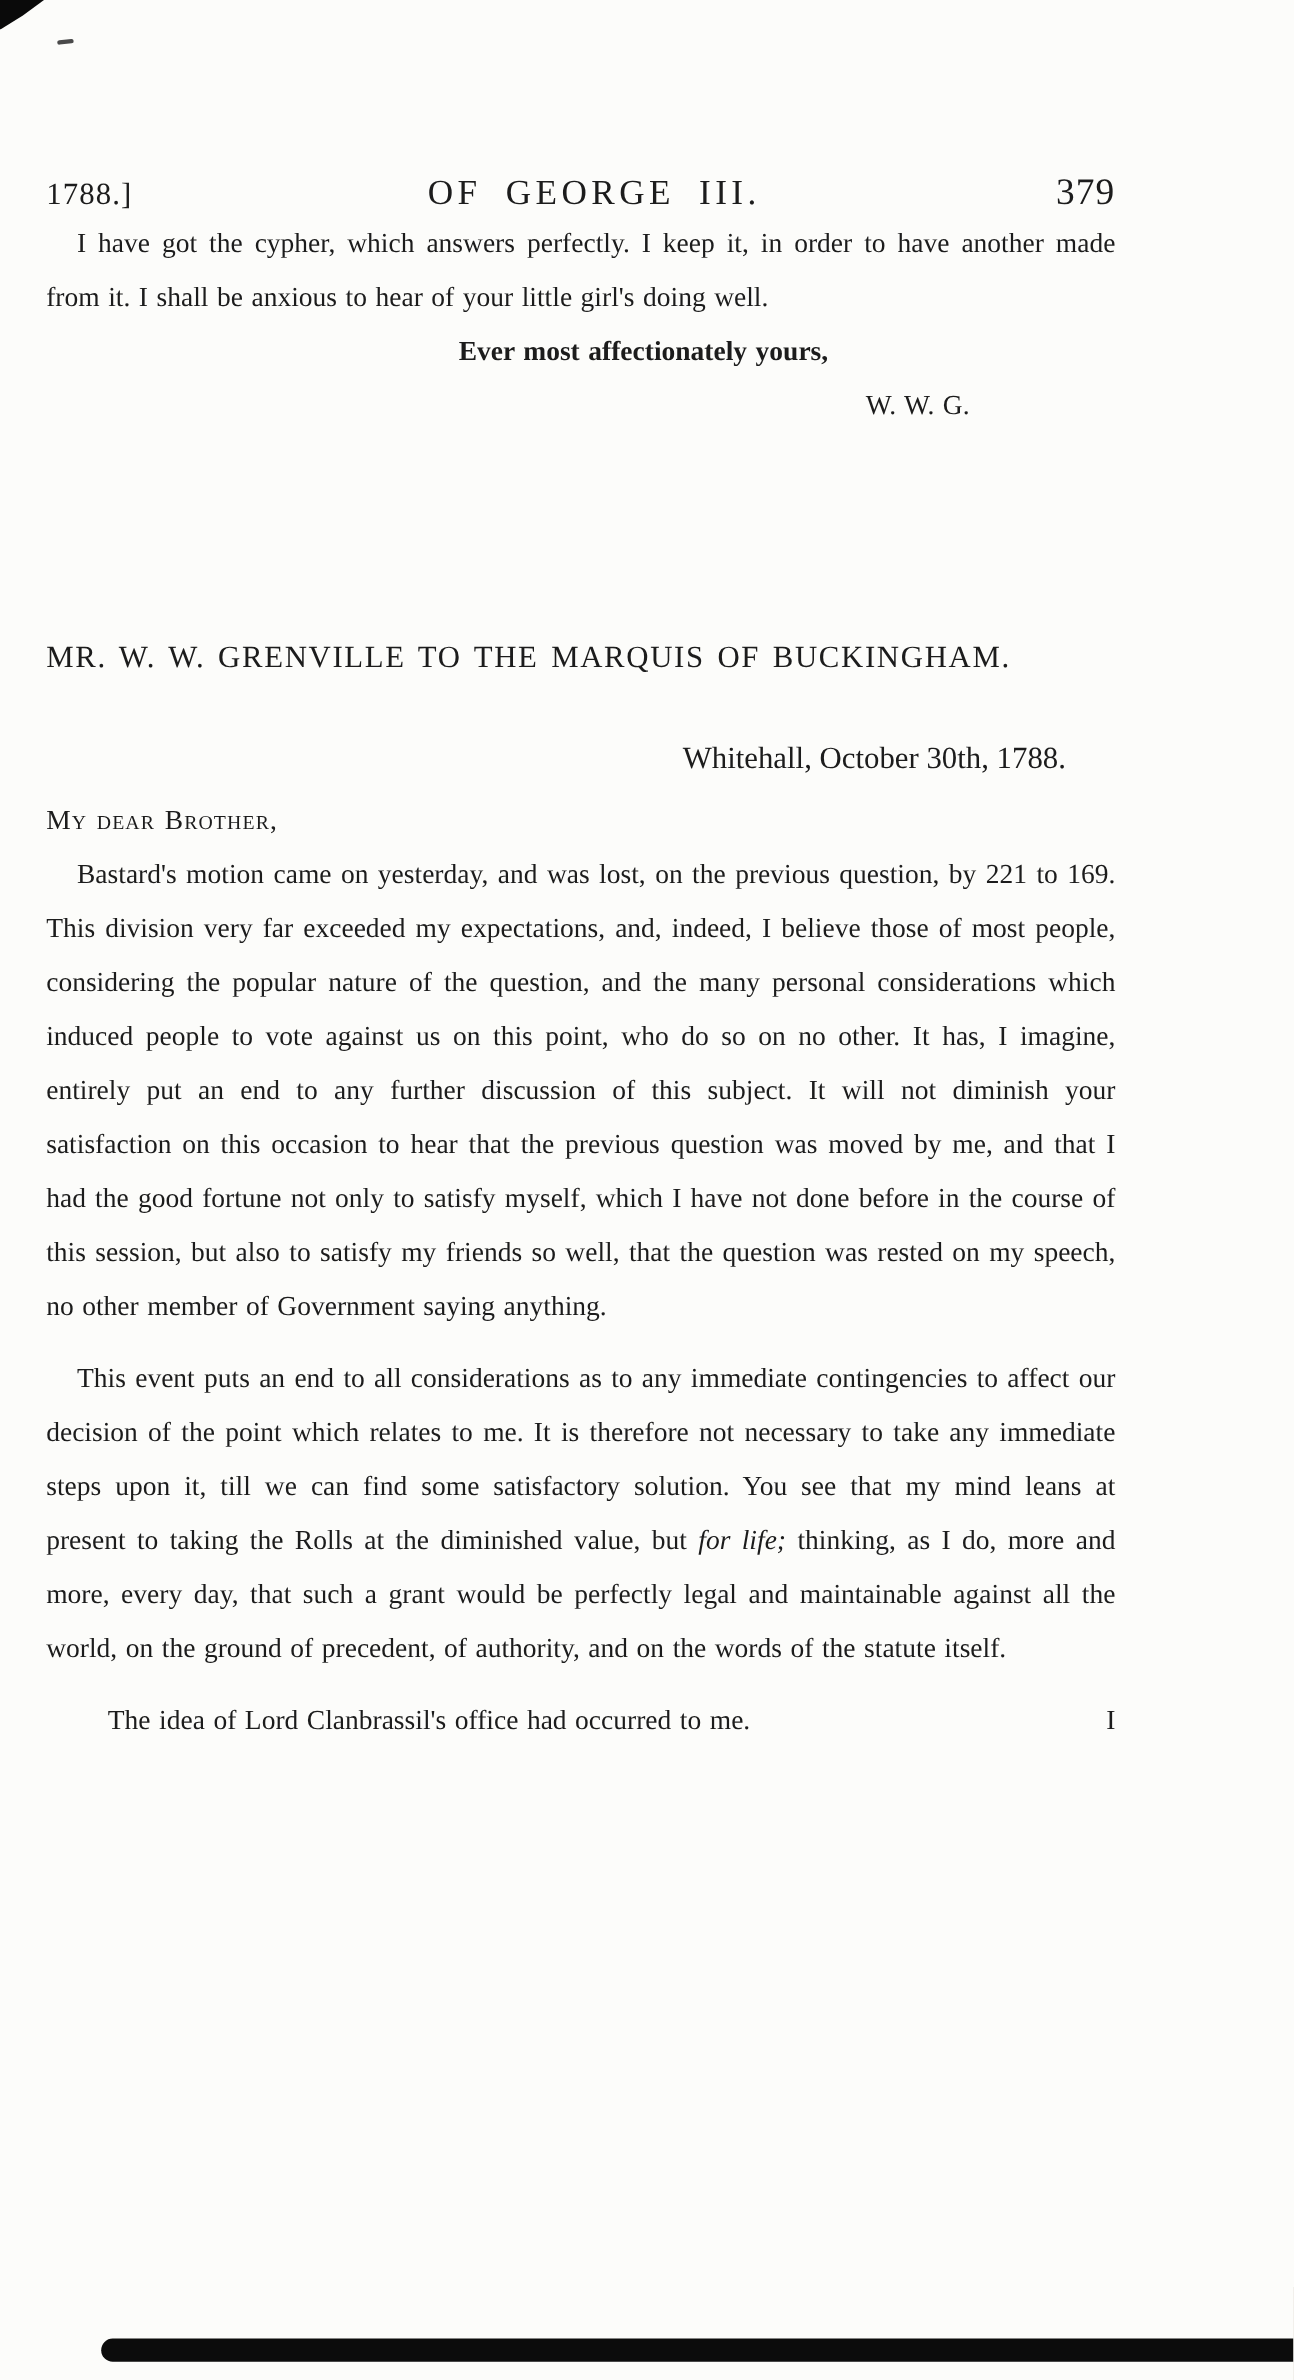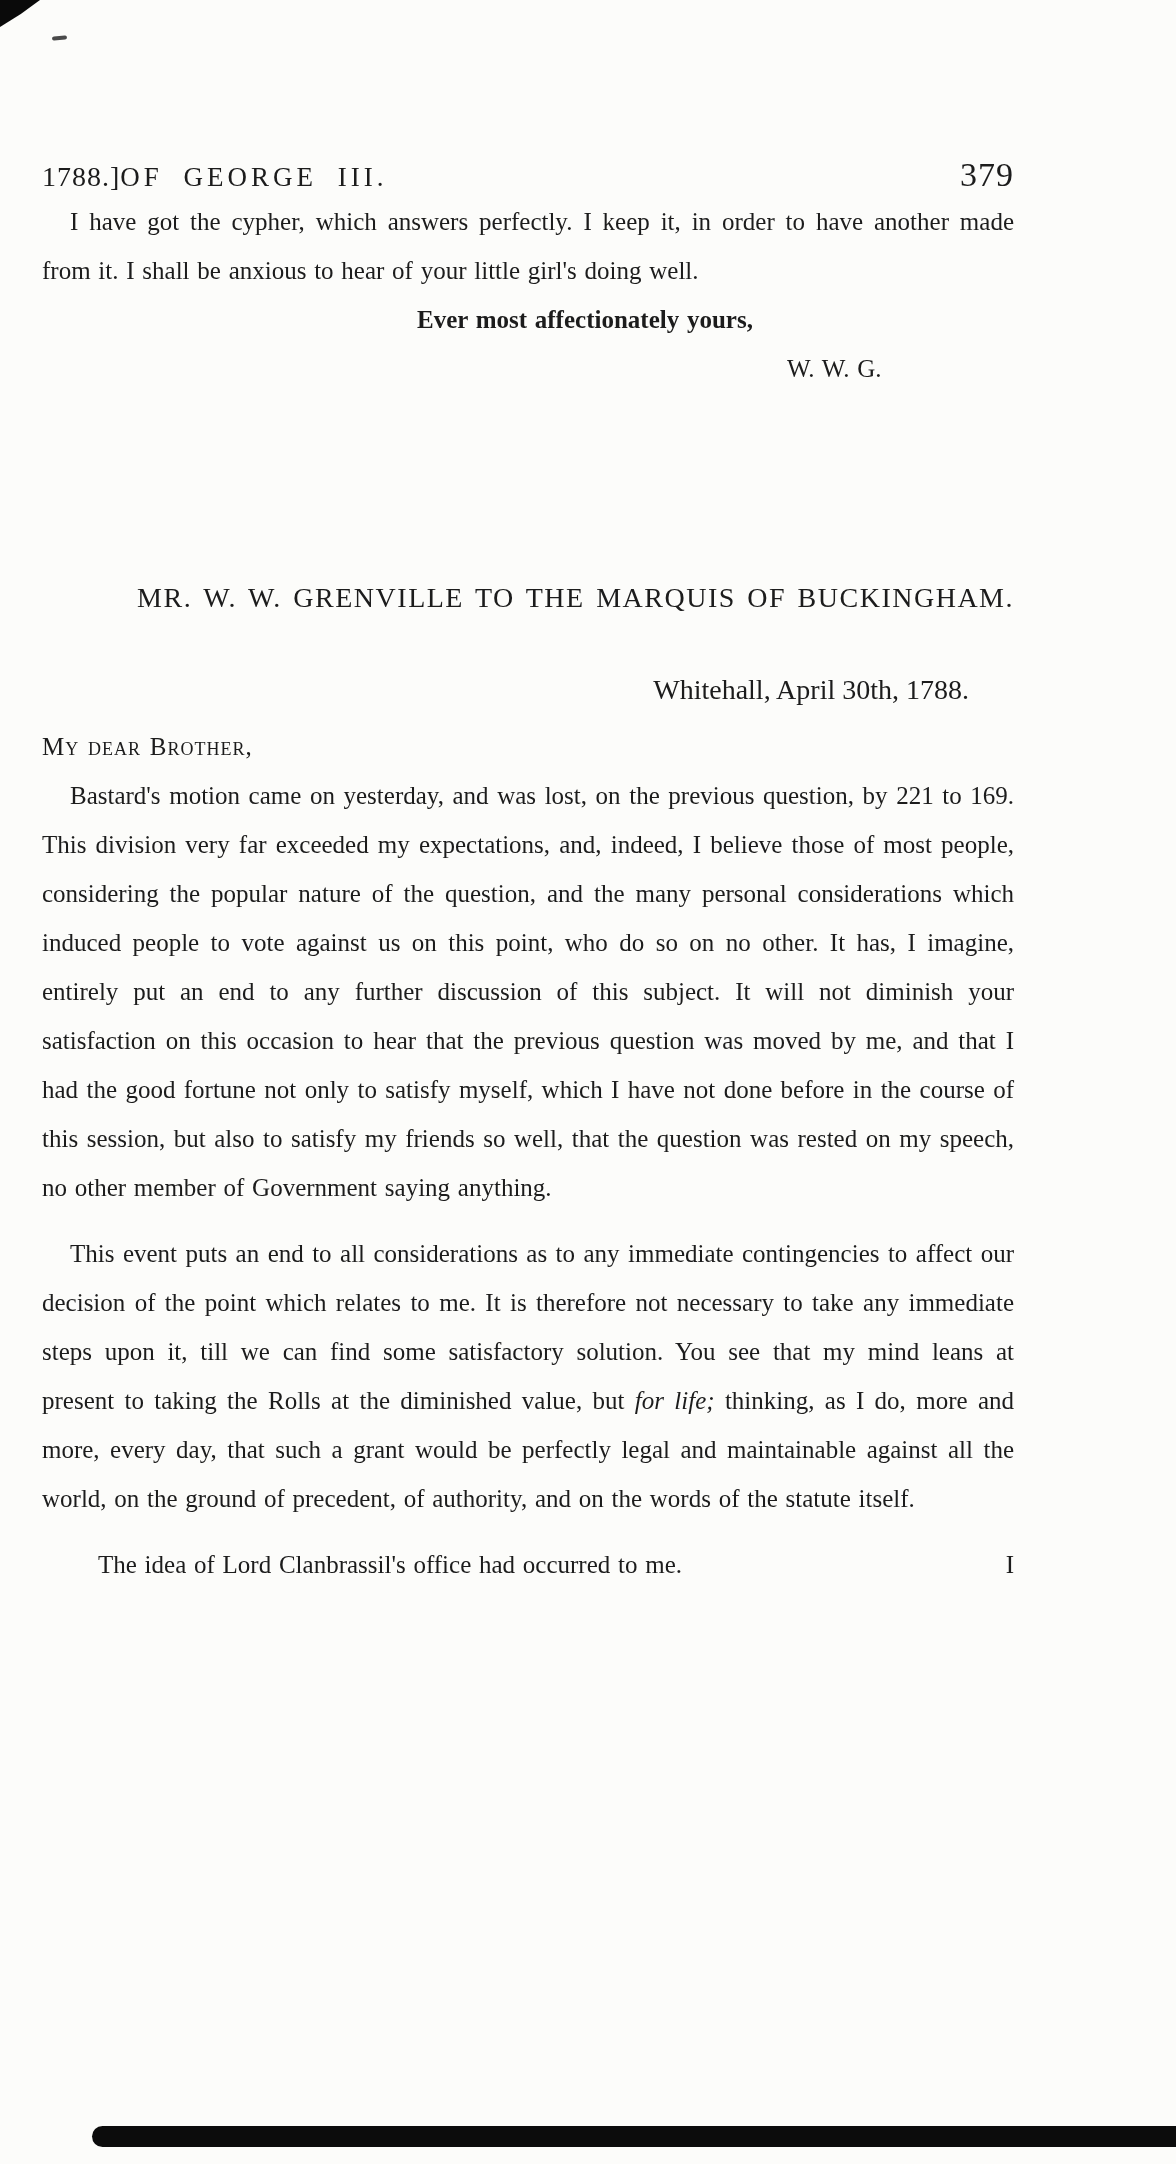--- a/index.html
+++ b/index.html
@@ -29,22 +29,22 @@
     line-height: 40px;
   }
   .hdr-left {
     font-size: 28px;
     letter-spacing: 1px;
     white-space: nowrap;
     margin-top: 14px;
   }
   .hdr-center {
     flex: 1;
-    text-align: left;
-    font-size: 27px;
+    text-align: center;
+    font-size: 32px;
     letter-spacing: 4px;
     word-spacing: 10px;
     white-space: nowrap;
   }
   .hdr-right {
     font-size: 34px;
     letter-spacing: 1px;
     white-space: nowrap;
   }
 
@@ -71,21 +71,21 @@
   }
   .signature-line {
     margin: 0 0 16px 745px;
     line-height: 49px;
     white-space: nowrap;
   }
 
   
   .letter-heading {
     margin-top: 185px;
-    text-align: right;
+    text-align: left;
     font-size: 28px;
     line-height: 40px;
     letter-spacing: 1.5px;
     word-spacing: 3px;
     white-space: nowrap;
   }
   .dateline {
     margin-top: 52px;
     text-align: right;
     padding-right: 45px;
@@ -151,21 +151,21 @@
     </div>
 
     <div class="bodytext">
       <p class="para letter1-body">I have got the cypher, which answers perfectly. I keep it, in order to have another made from it. I shall be anxious to hear of your little girl's doing well.</p>
       <div class="closing-line">Ever most affectionately yours,</div>
       <div class="signature-line">W. W. G.</div>
     </div>
 
     <div class="letter-heading">MR. W. W. GRENVILLE TO THE MARQUIS OF BUCKINGHAM.</div>
 
-    <div class="dateline">Whitehall, April 30th, 1788.</div>
+    <div class="dateline">Whitehall, October 30th, 1788.</div>
 
     <div class="bodytext">
       <div class="salutation">My dear Brother,</div>
 
       <p class="para">Bastard's motion came on yesterday, and was lost, on the previous question, by 221 to 169. This division very far exceeded my expectations, and, indeed, I believe those of most people, considering the popular nature of the question, and the many personal considerations which induced people to vote against us on this point, who do so on no other. It has, I imagine, entirely put an end to any further discussion of this subject. It will not diminish your satisfaction on this occasion to hear that the previous question was moved by me, and that I had the good fortune not only to satisfy myself, which I have not done before in the course of this session, but also to satisfy my friends so well, that the question was rested on my speech, no other member of Government saying anything.</p>
 
       <p class="para"><span>This event puts an end to all considerations as to any immediate contingencies to affect our decision of the point which relates to me. It is therefore not necessary to take any immediate steps upon it, till we can find some satisfactory solution. You see that my mind leans at present to taking the Rolls at the diminished value, but </span><em class="inline-italic">for life;</em><span> thinking, as I do, more and more, every day, that such a grant would be perfectly legal and maintainable against all the world, on the ground of precedent, of authority, and on the words of the statute itself.</span></p>
 
       <p class="para catchline">
         <span class="lead">The idea of Lord Clanbrassil's office had occurred to me.</span>

